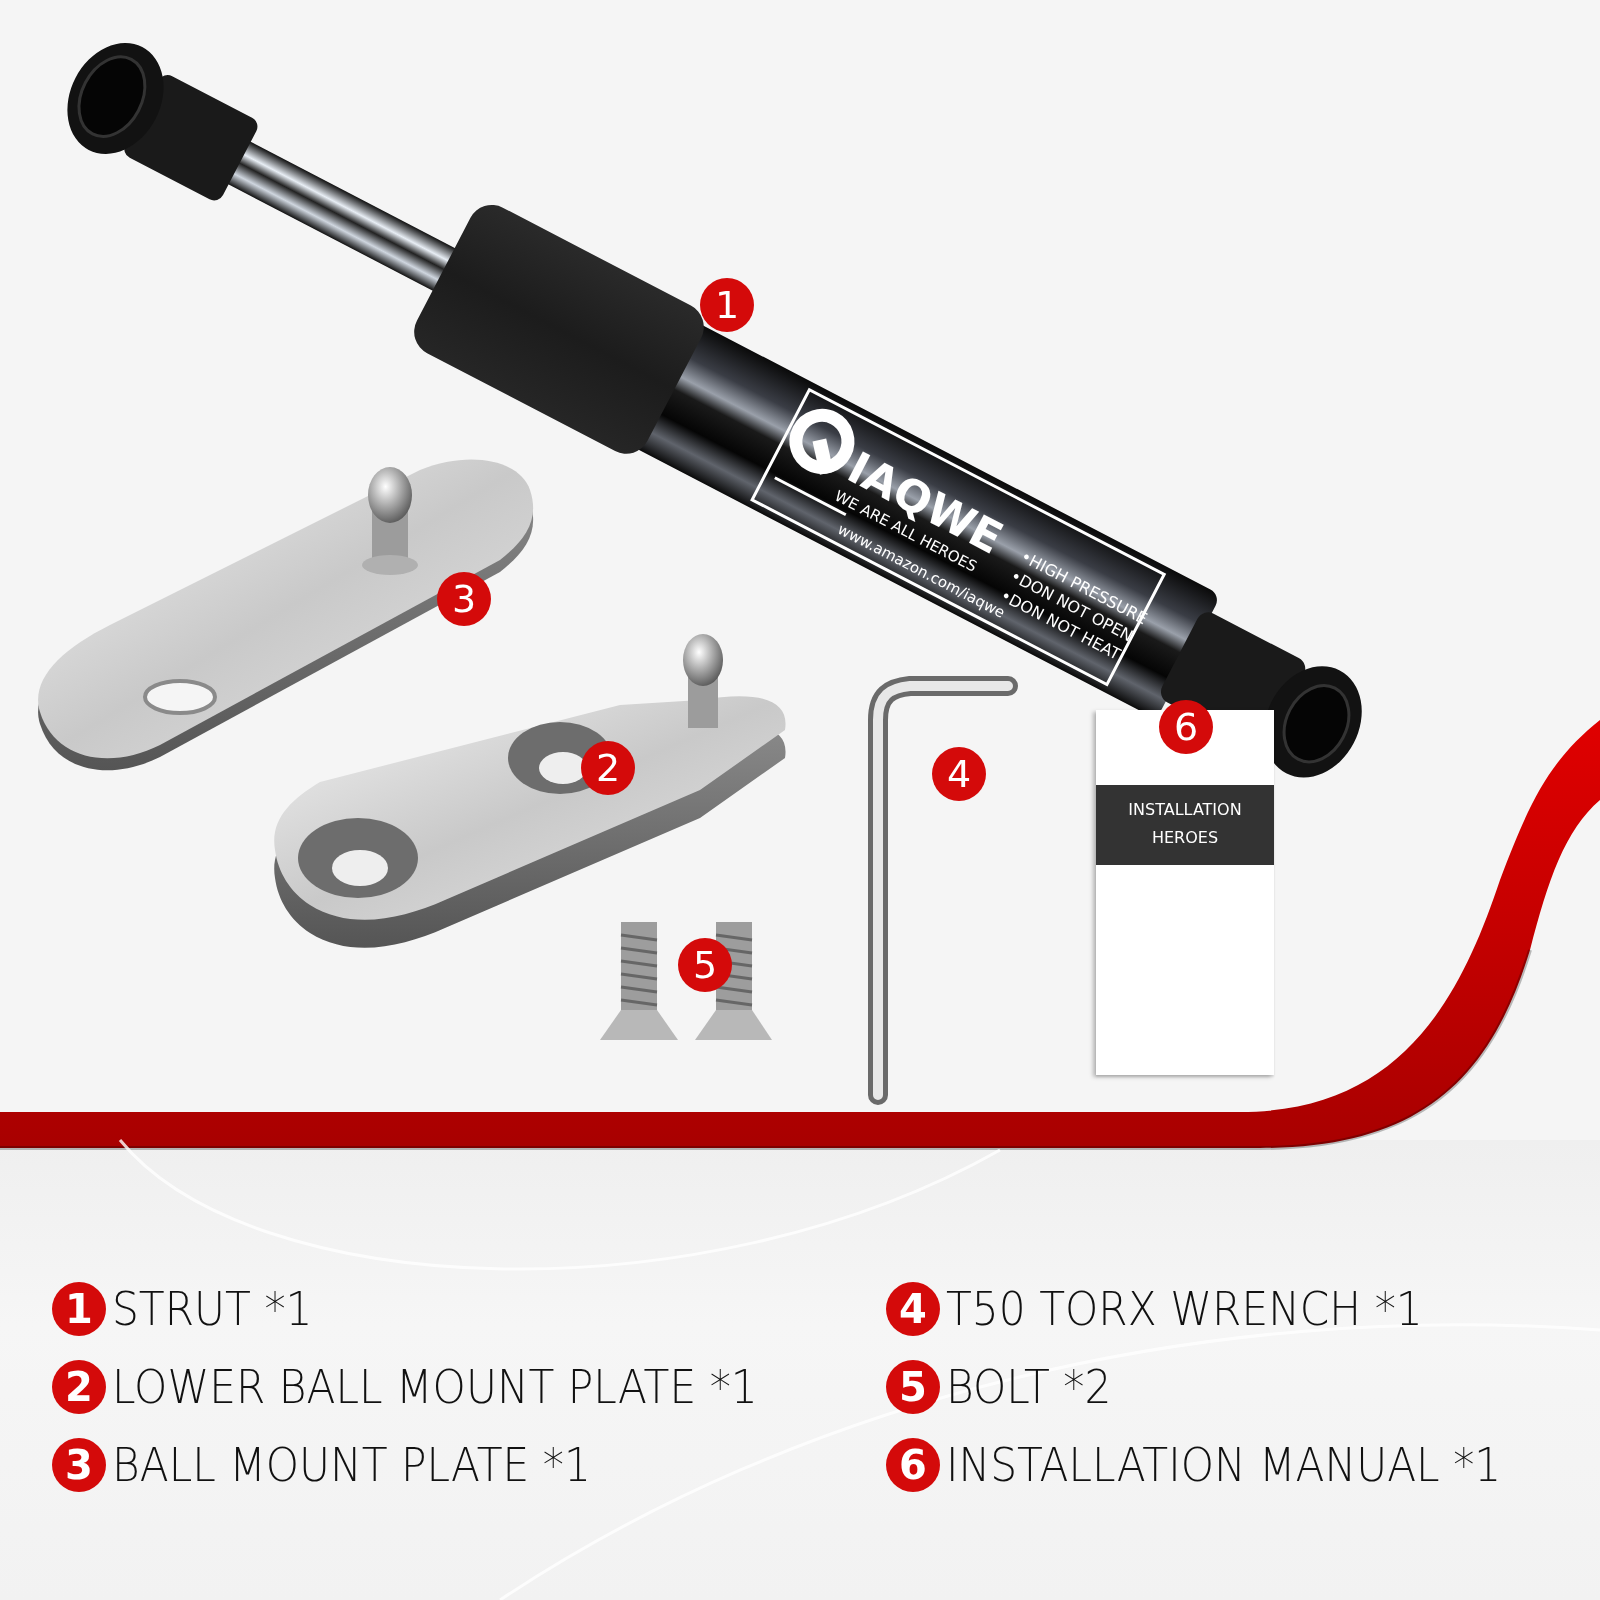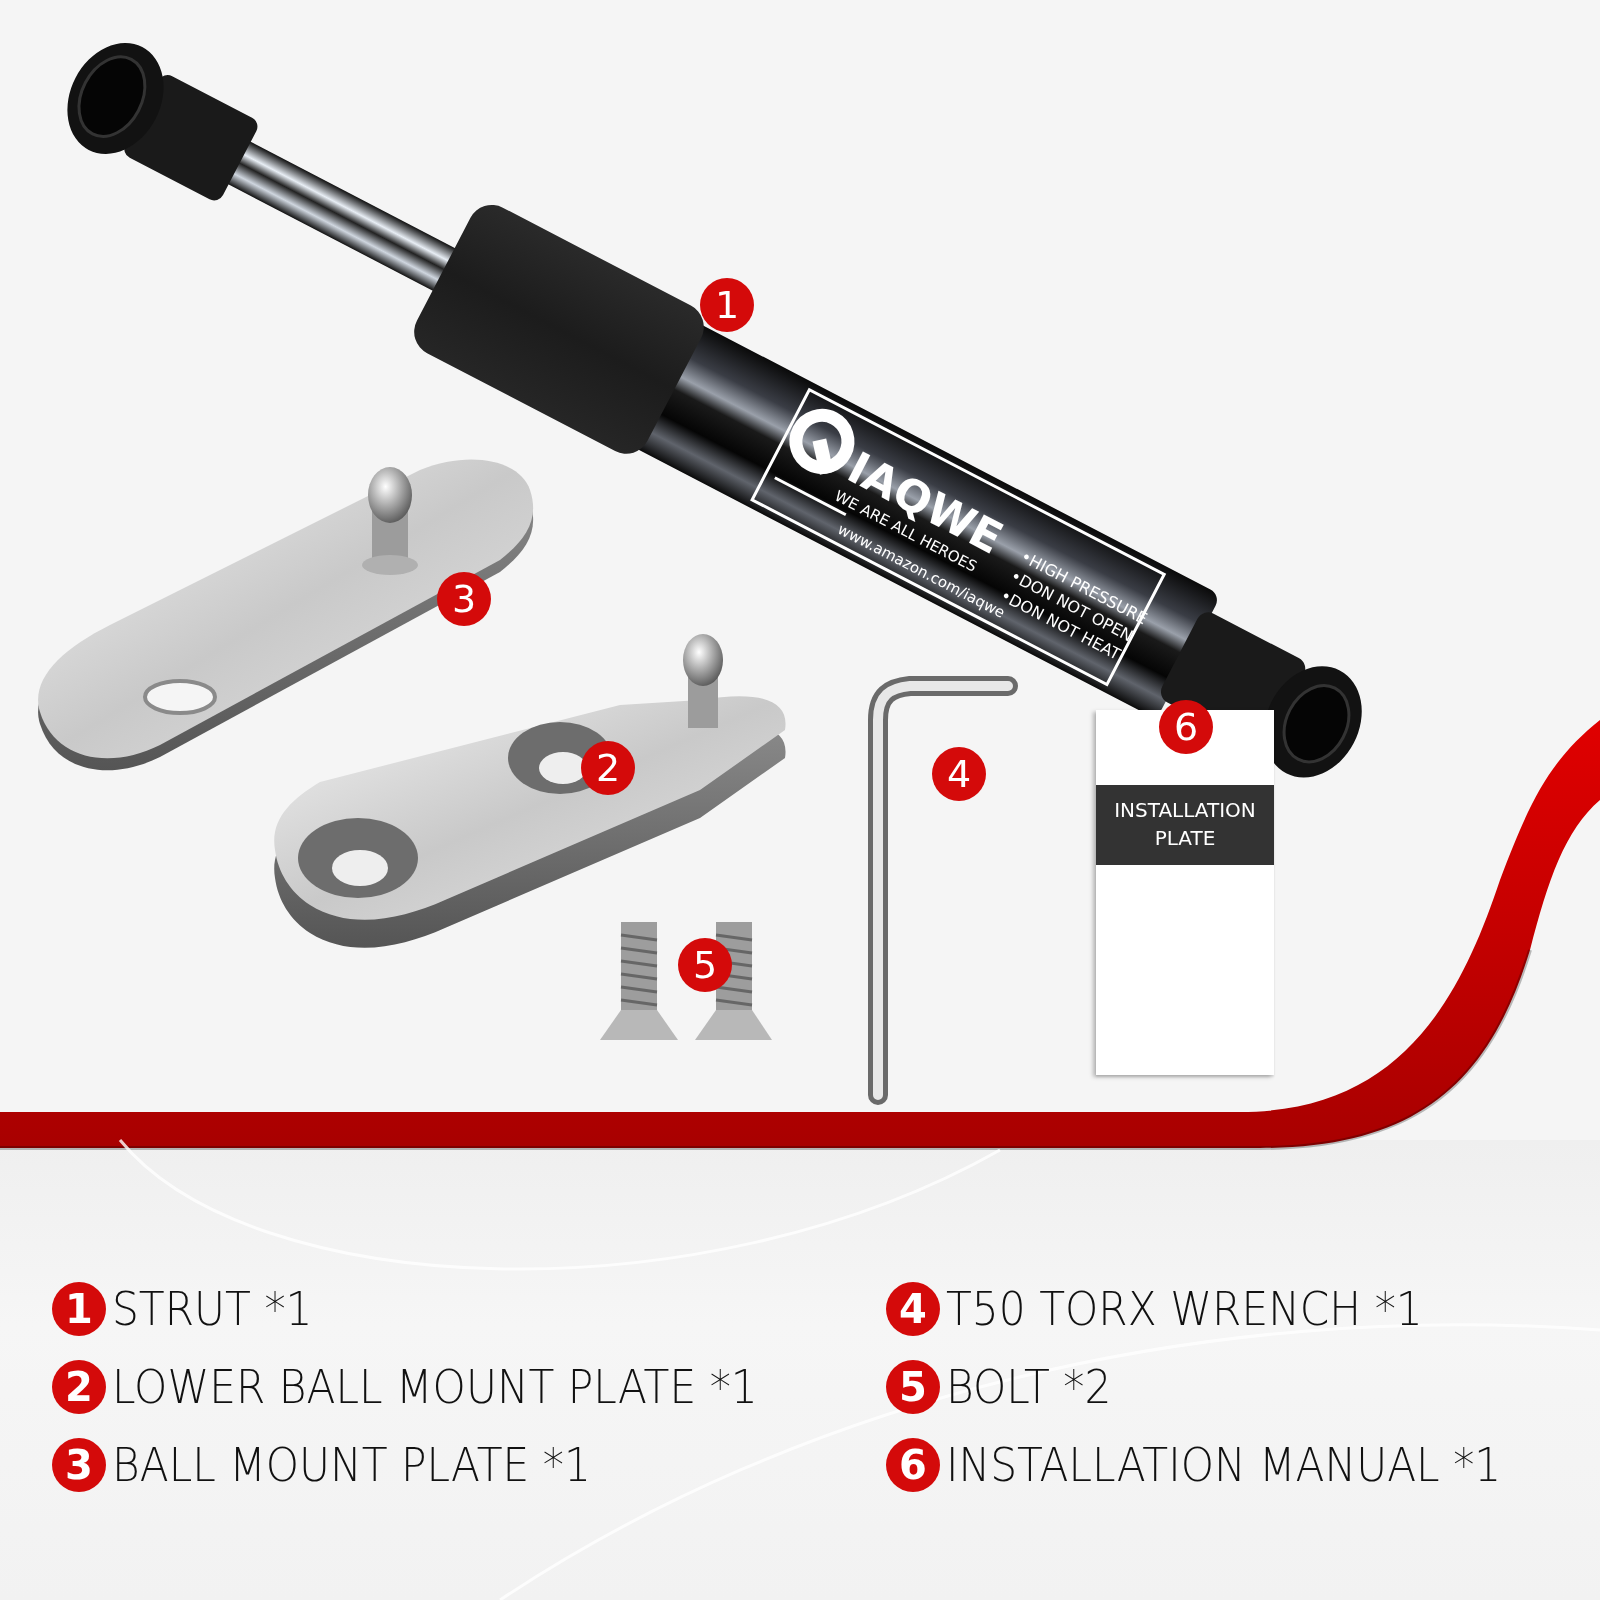--- a/index.html
+++ b/index.html
@@ -10,21 +10,21 @@
   .lower { position: absolute; left: 0; top: 1140px; width: 1600px; height: 460px;
     background: linear-gradient(180deg, #efefef 0%, #f6f6f6 40%, #f2f2f2 100%); }
   svg.art { position: absolute; left: 0; top: 0; }
   .badge-lbl { position: absolute; width: 54px; height: 54px; border-radius: 50%;
     background: #d40a0a; color: #fff; font-family: "DejaVu Sans", sans-serif;
     font-size: 38px; text-align: center; line-height: 54px; }
   .manual { position: absolute; left: 1096px; top: 710px; width: 178px; height: 365px;
     background: #ffffff; box-shadow: -3px 2px 4px rgba(0,0,0,0.25), 0 2px 2px rgba(0,0,0,0.1); }
   .manual-band { position: absolute; left: 0; top: 75px; width: 178px; height: 80px;
     background: #333333; color: #fff; font-family: "DejaVu Sans", sans-serif;
-    font-size: 20px; line-height: 28px; text-align: center; padding-top: 11px; }
+    font-size: 16px; line-height: 28px; text-align: center; padding-top: 11px; }
   .legend { position: absolute; top: 1270px; font-family: "DejaVu Sans", sans-serif; }
   .legend-row { display: flex; align-items: center; height: 78px; }
   .legend-num { width: 54px; height: 54px; border-radius: 50%; background: #d40a0a;
     color: #fff; font-size: 40px; font-weight: bold; text-align: center; line-height: 54px;
     flex: none; margin-right: 6px; }
   .legend-text { font-size: 46px; color: #111; letter-spacing: 0px; font-weight: 300;
     transform: scaleX(0.92); transform-origin: left center; white-space: nowrap; }
 </style>
 </head>
 <body>
@@ -169,21 +169,21 @@
 
   <div class="badge-lbl" style="left:700px;top:278px;">1</div>
   <div class="badge-lbl" style="left:437px;top:572px;">3</div>
   <div class="badge-lbl" style="left:581px;top:741px;">2</div>
   <div class="badge-lbl" style="left:932px;top:747px;">4</div>
   <div class="badge-lbl" style="left:678px;top:938px;">5</div>
 
   <div class="manual">
     <div class="manual-band">
       <div>INSTALLATION</div>
-      <div>PLATE</div>
+      <div>HEROES</div>
     </div>
   </div>
   <div class="badge-lbl" style="left:1159px;top:700px;">6</div>
 
   <div class="legend" style="left:52px;">
     <div class="legend-row">
       <div class="legend-num">1</div>
       <div class="legend-text">STRUT *1</div>
     </div>
     <div class="legend-row">

